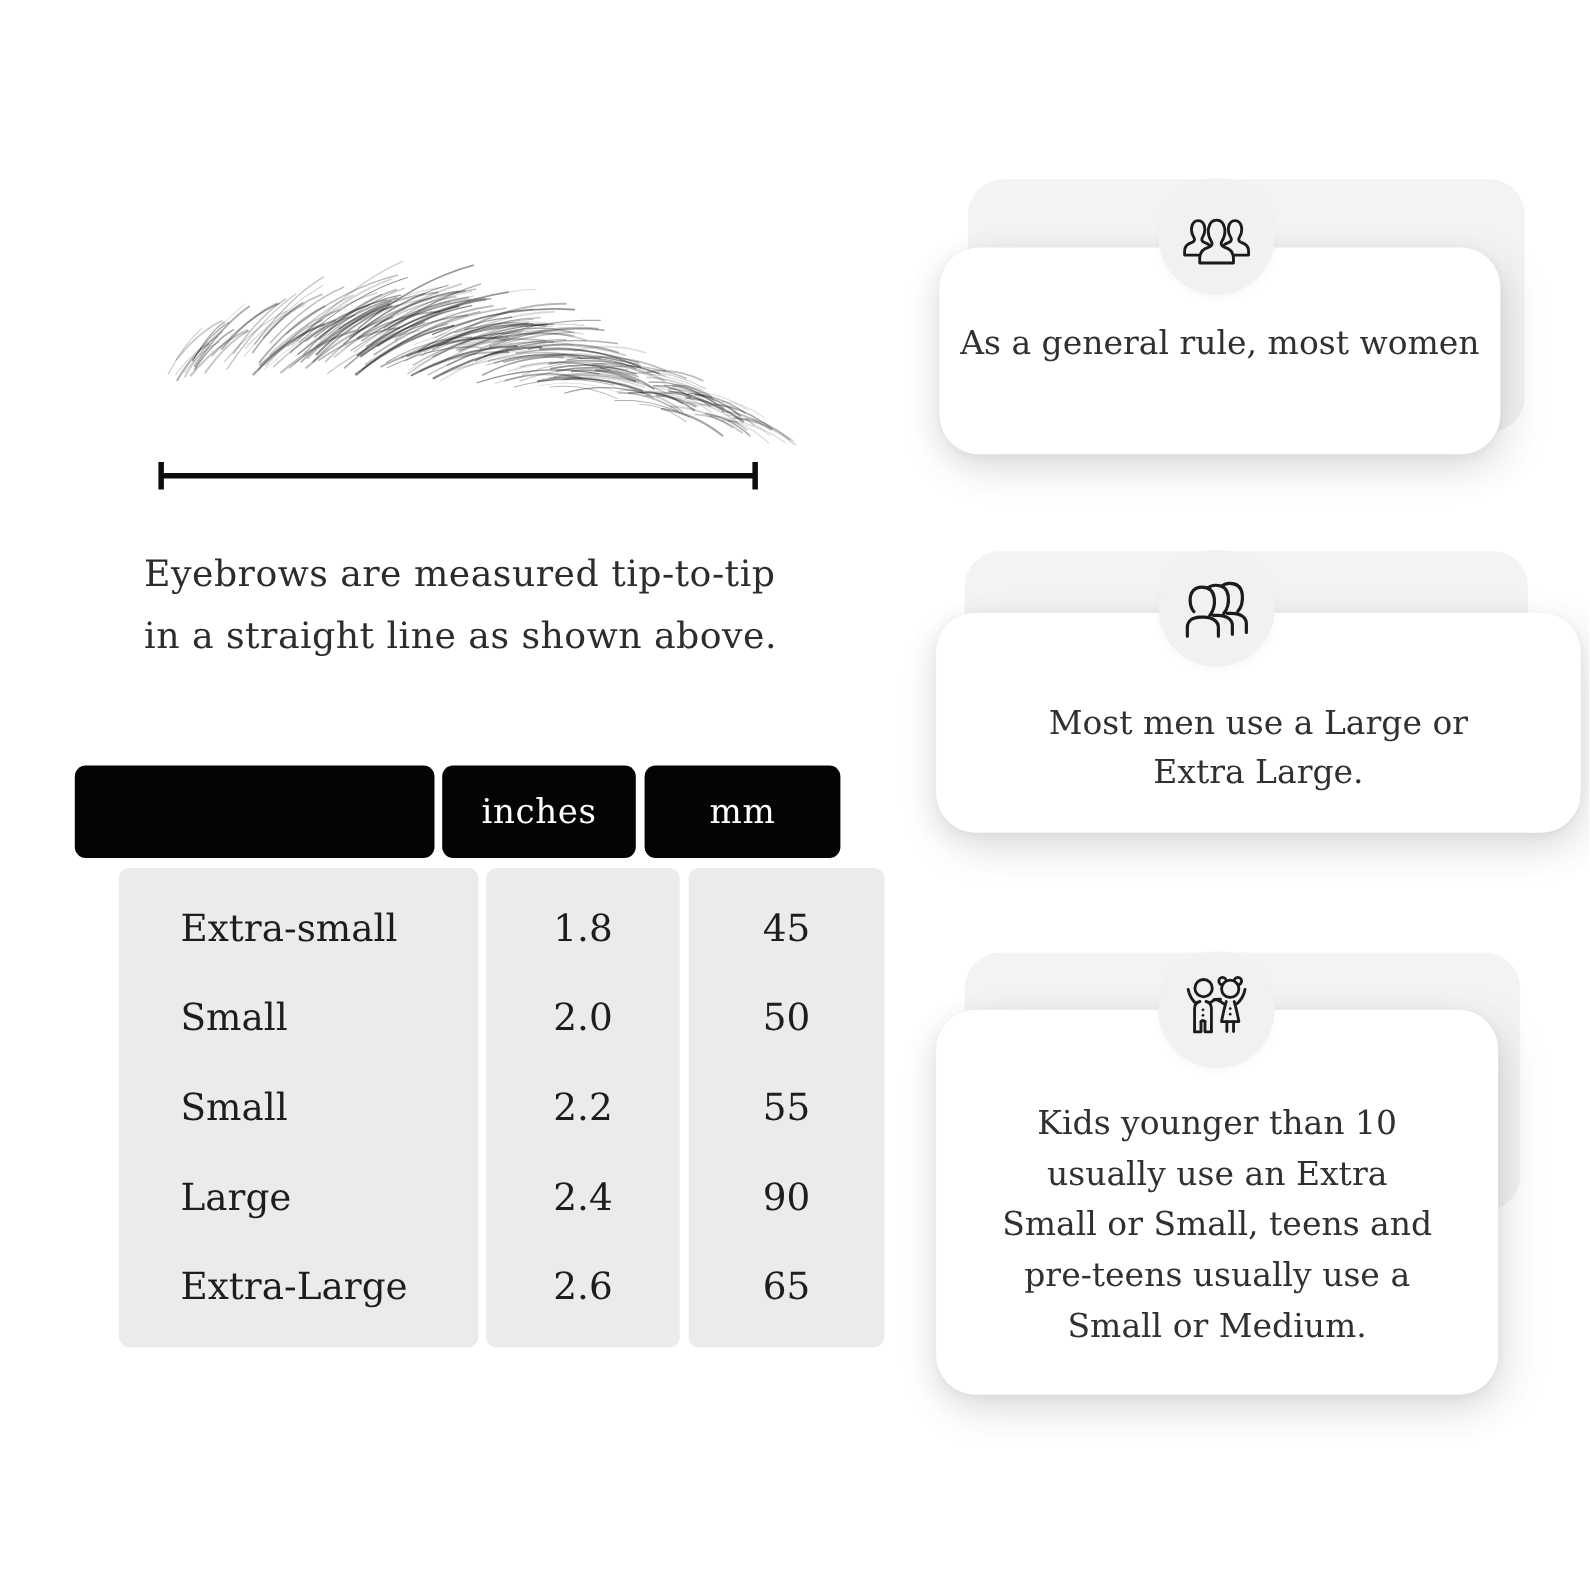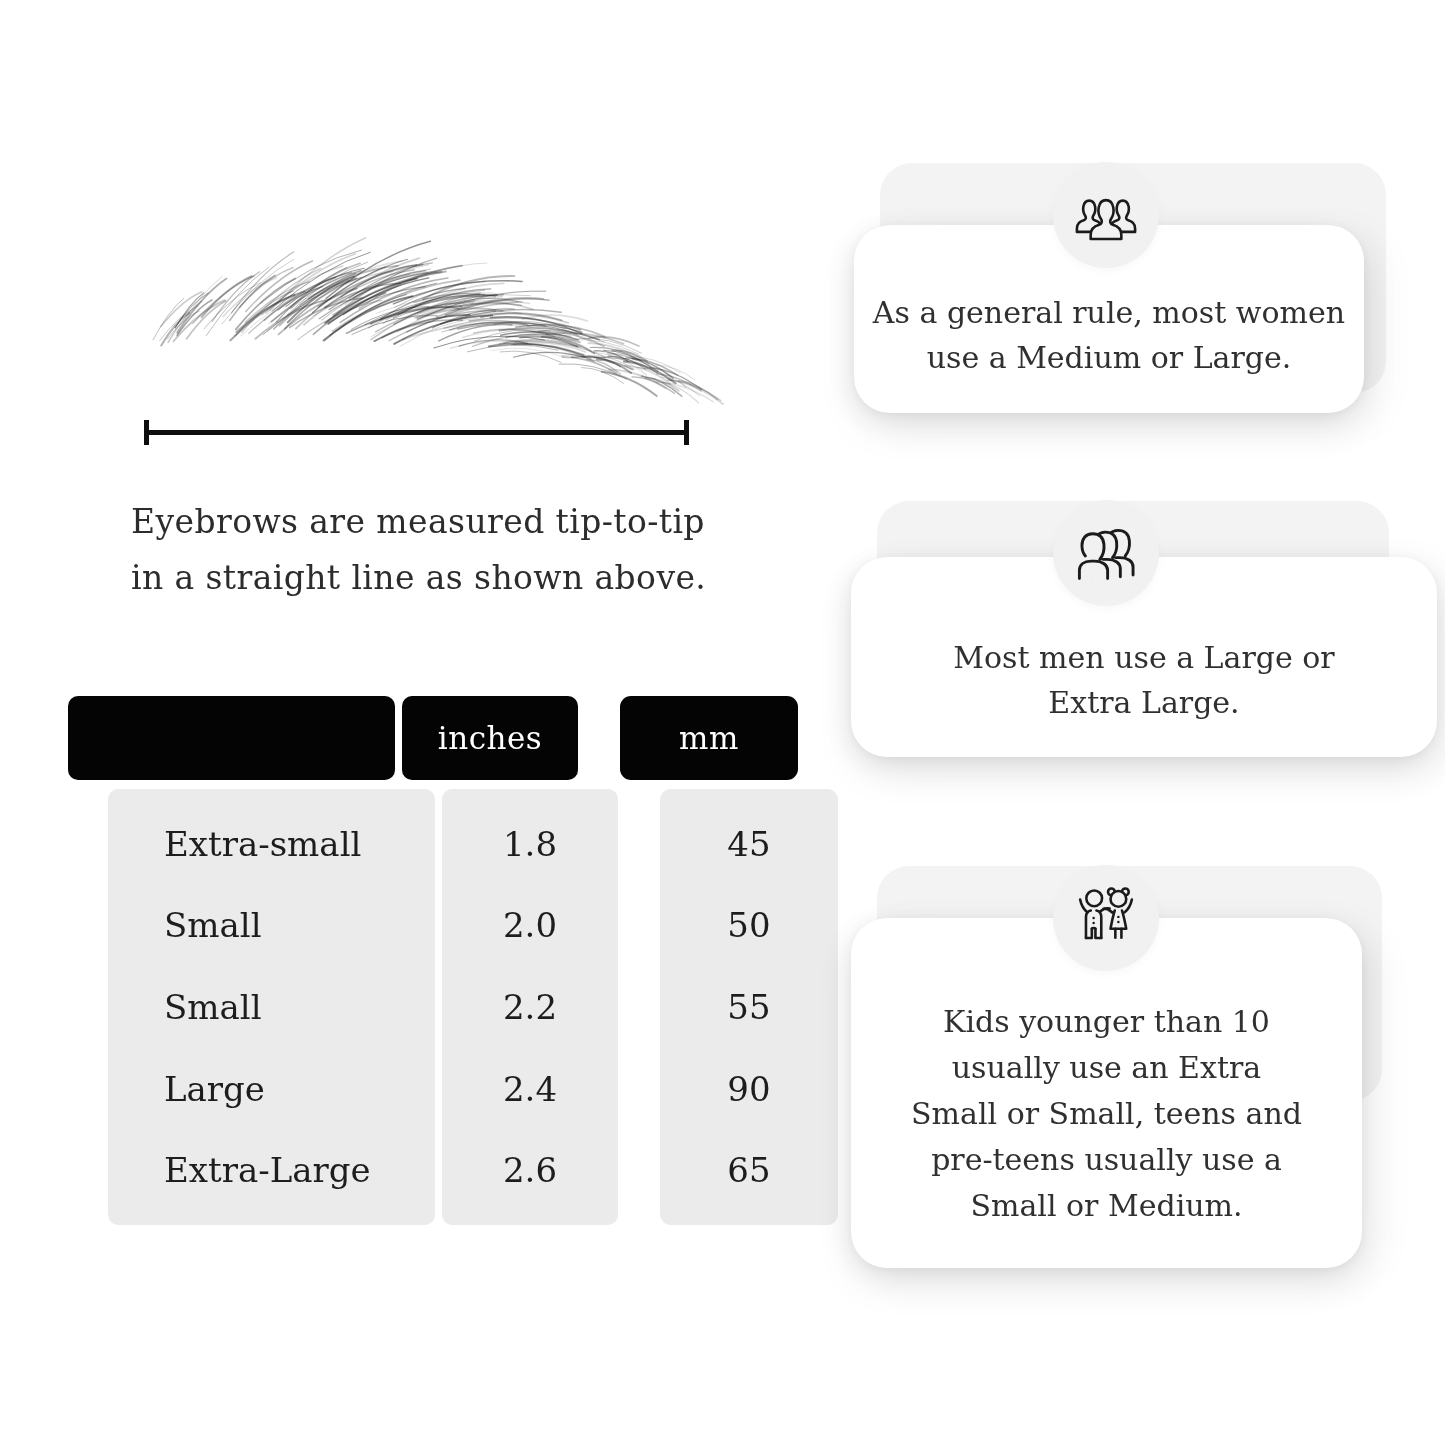--- a/index.html
+++ b/index.html
@@ -14,21 +14,21 @@
   .caption{position:absolute;left:131px;top:494px;width:600px;
            font-size:33px;line-height:56px;color:#2c2c2c;letter-spacing:.4px;}
 
   
   .th{position:absolute;top:696px;height:84px;background:#040404;border-radius:10px;
       display:flex;align-items:center;justify-content:center;
       color:#ffffff;font-size:31px;letter-spacing:.5px;}
   .tb{position:absolute;top:789px;height:436px;background:#ebebeb;border-radius:10px;
       display:flex;flex-direction:column;justify-content:space-around;
       padding:14px 0;box-sizing:border-box;font-size:34px;color:#1d1d1d;margin-left:40px;}
-  .colA{left:68px;width:327px;} .colB{left:402px;width:176px;} .colC{left:620px;width:178px;border-radius:11px;}
+  .colA{left:68px;width:327px;} .colB{left:402px;width:176px;} .colC{left:586px;width:178px;}
   .tb .cell{padding-left:56px;}
   .tb.num .cell{padding-left:0;text-align:center;}
 
   
   .ghost{position:absolute;background:#f3f3f3;border-radius:32px;z-index:1;}
   .card{position:absolute;background:#ffffff;border-radius:36px;z-index:2;
         box-shadow:0 16px 38px rgba(0,0,0,.08), 16px 10px 42px rgba(0,0,0,.05),
                    -8px 6px 24px rgba(0,0,0,.04), 0 2px 8px rgba(0,0,0,.04);
         box-sizing:border-box;text-align:center;color:#303030;font-size:30px;}
   .icon-circle{position:absolute;left:1053px;width:106px;height:106px;border-radius:50%;
@@ -296,21 +296,20 @@
     <div class="cell">45</div>
     <div class="cell">50</div>
     <div class="cell">55</div>
     <div class="cell">90</div>
     <div class="cell">65</div>
   </div>
 
   <div class="ghost" style="left:880px;top:163px;width:506px;height:230px;"></div>
   <div class="card" id="card1" style="left:854px;top:225px;width:510px;height:188px;padding-top:65px;">
     <div class="line">As a general rule, most women</div>
-    <div class="line">use a Medium or Large.</div>
   </div>
   <div class="icon-circle" style="top:162px;">
     <svg class="icon" width="74" height="74" viewBox="0 0 64 64" stroke-width="2.6">
       <path vector-effect="non-scaling-stroke" transform="translate(17.5,33.5) scale(0.82)" d="M-13 16 L-13 12.5 C-13 7 -9.5 4.8 -5.8 3.8 C-3.6 3.2 -3.1 1 -4 -0.6 C-6.2 -3.8 -6.8 -7.4 -6.2 -10.8 C-5.4 -14.8 -3.1 -17 0 -17 C3.1 -17 5.4 -14.8 6.2 -10.8 C6.8 -7.4 6.2 -3.8 4 -0.6 C3.1 1 3.6 3.2 5.8 3.8 C9.5 4.8 13 7 13 12.5 L13 16 Z"></path>
       <path vector-effect="non-scaling-stroke" transform="translate(46.5,33.5) scale(0.82)" d="M-13 16 L-13 12.5 C-13 7 -9.5 4.8 -5.8 3.8 C-3.6 3.2 -3.1 1 -4 -0.6 C-6.2 -3.8 -6.8 -7.4 -6.2 -10.8 C-5.4 -14.8 -3.1 -17 0 -17 C3.1 -17 5.4 -14.8 6.2 -10.8 C6.8 -7.4 6.2 -3.8 4 -0.6 C3.1 1 3.6 3.2 5.8 3.8 C9.5 4.8 13 7 13 12.5 L13 16 Z"></path>
       <path vector-effect="non-scaling-stroke" transform="translate(32,36.5) scale(1.02)" fill="#f1f1f1" d="M-13 16 L-13 12.5 C-13 7 -9.5 4.8 -5.8 3.8 C-3.6 3.2 -3.1 1 -4 -0.6 C-6.2 -3.8 -6.8 -7.4 -6.2 -10.8 C-5.4 -14.8 -3.1 -17 0 -17 C3.1 -17 5.4 -14.8 6.2 -10.8 C6.8 -7.4 6.2 -3.8 4 -0.6 C3.1 1 3.6 3.2 5.8 3.8 C9.5 4.8 13 7 13 12.5 L13 16 Z"></path>
     </svg>
   </div>
 
   <div class="ghost" style="left:877px;top:501px;width:512px;height:235px;"></div>

